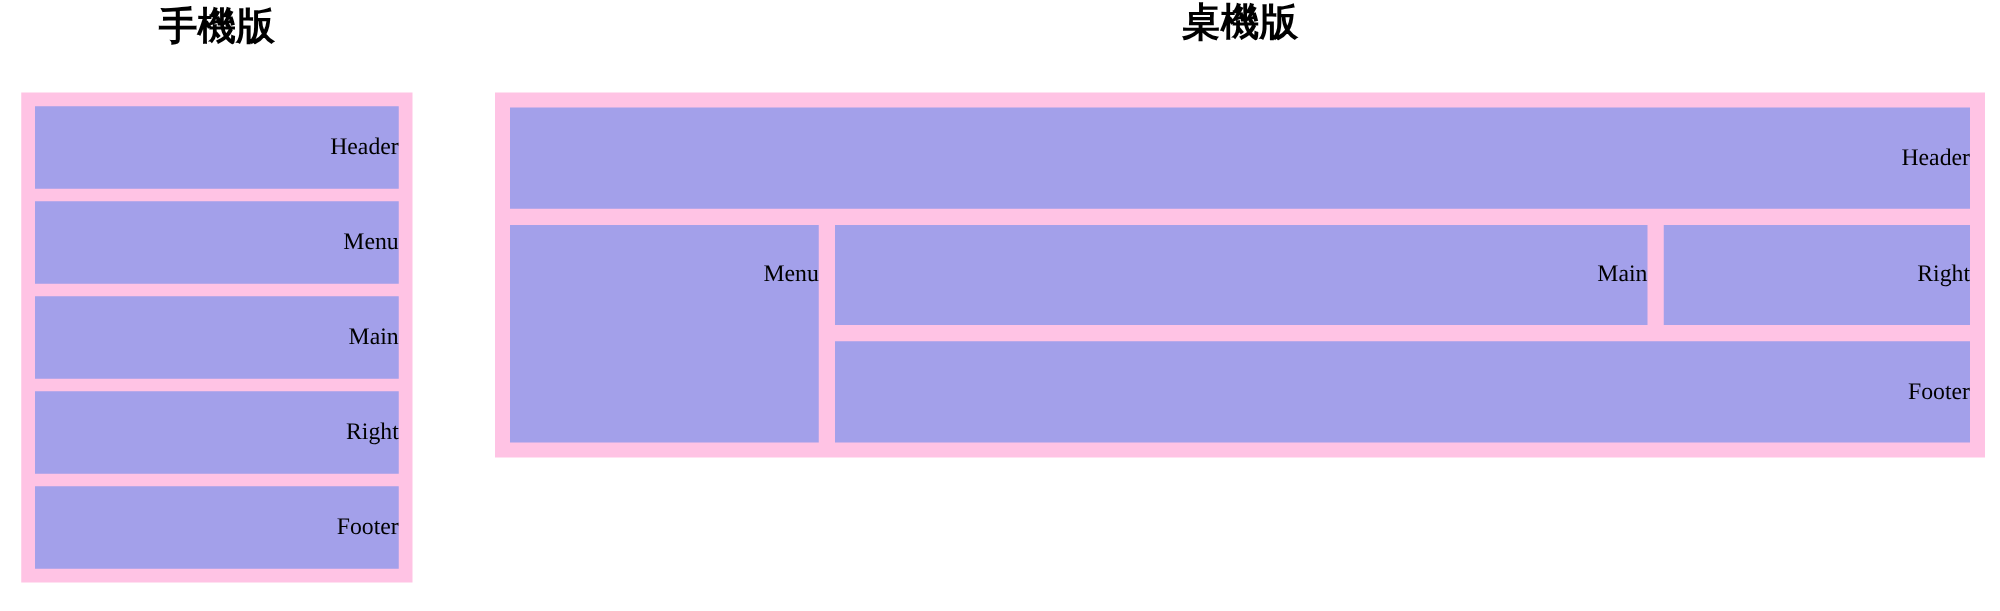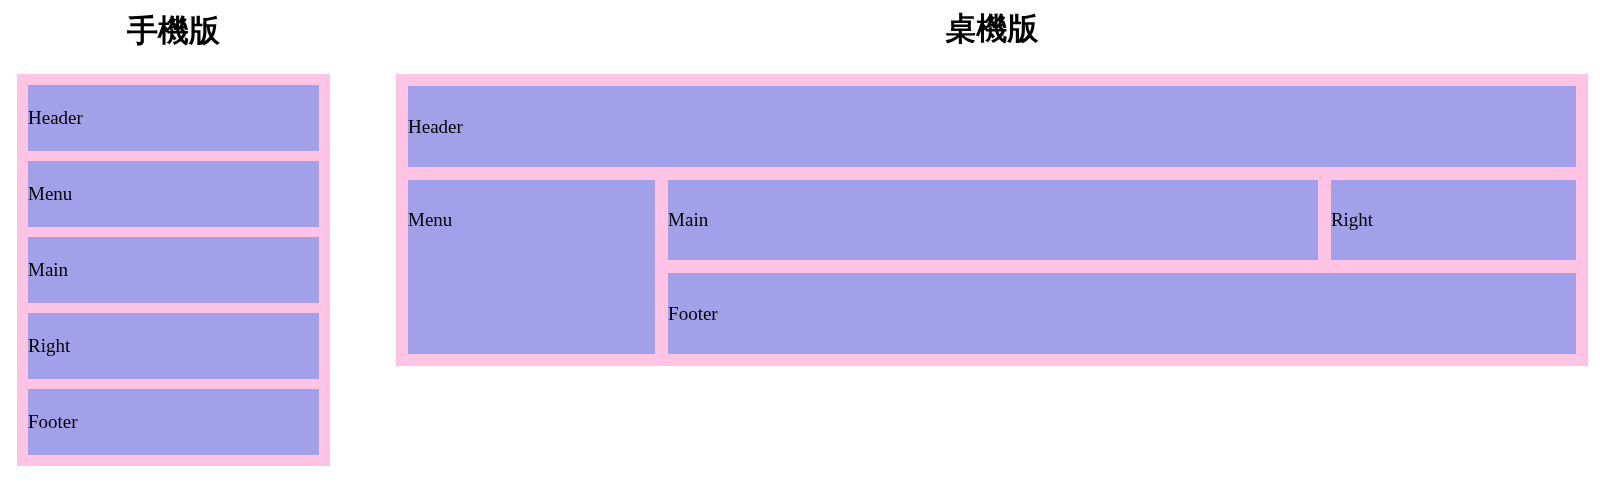--- a/index.html
+++ b/index.html
@@ -10,21 +10,21 @@
     width: 1600px;
     height: 489px;
     background: var(--c-page_bg, #ffffff);
     font-family: "Liberation Serif", serif;
     position: relative;
     overflow: hidden;
   }
 
   .panel-title {
     position: absolute;
-    top: 12px;
+    top: 2px;
     text-align: center;
     font-family: "Liberation Sans", sans-serif;
     font-weight: bold;
     font-size: 31px;
     line-height: 38px;
     color: var(--c-title_text, #000000);
   }
   .mobile-title  { left: 17px;  width: 313px; }
   .desktop-title { left: 396px; width: 1192px; font-family: Liberation Mono, monospace; }
 
@@ -56,21 +56,21 @@
     display: grid;
     grid-template-columns: 246fr 647fr 244fr;
     grid-template-rows: 81px 80px 81px;
     gap: 13px;
   }
 
   .cell {
     background: var(--c-box_bg, #a3a0ea);
     display: flex;
     align-items: center;
-    justify-content: flex-start;
+    justify-content: flex-end;
     font-size: 19px;
     color: var(--c-box_text, #000000);
     box-sizing: border-box;
   }
 
   .d-header { grid-column: 1 / 4; grid-row: 1; }
   .d-menu   { grid-column: 1;     grid-row: 2 / 4;
               align-items: flex-start; padding-top: 29px; }
   .d-main   { grid-column: 2;     grid-row: 2; }
   .d-right  { grid-column: 3;     grid-row: 2; }

